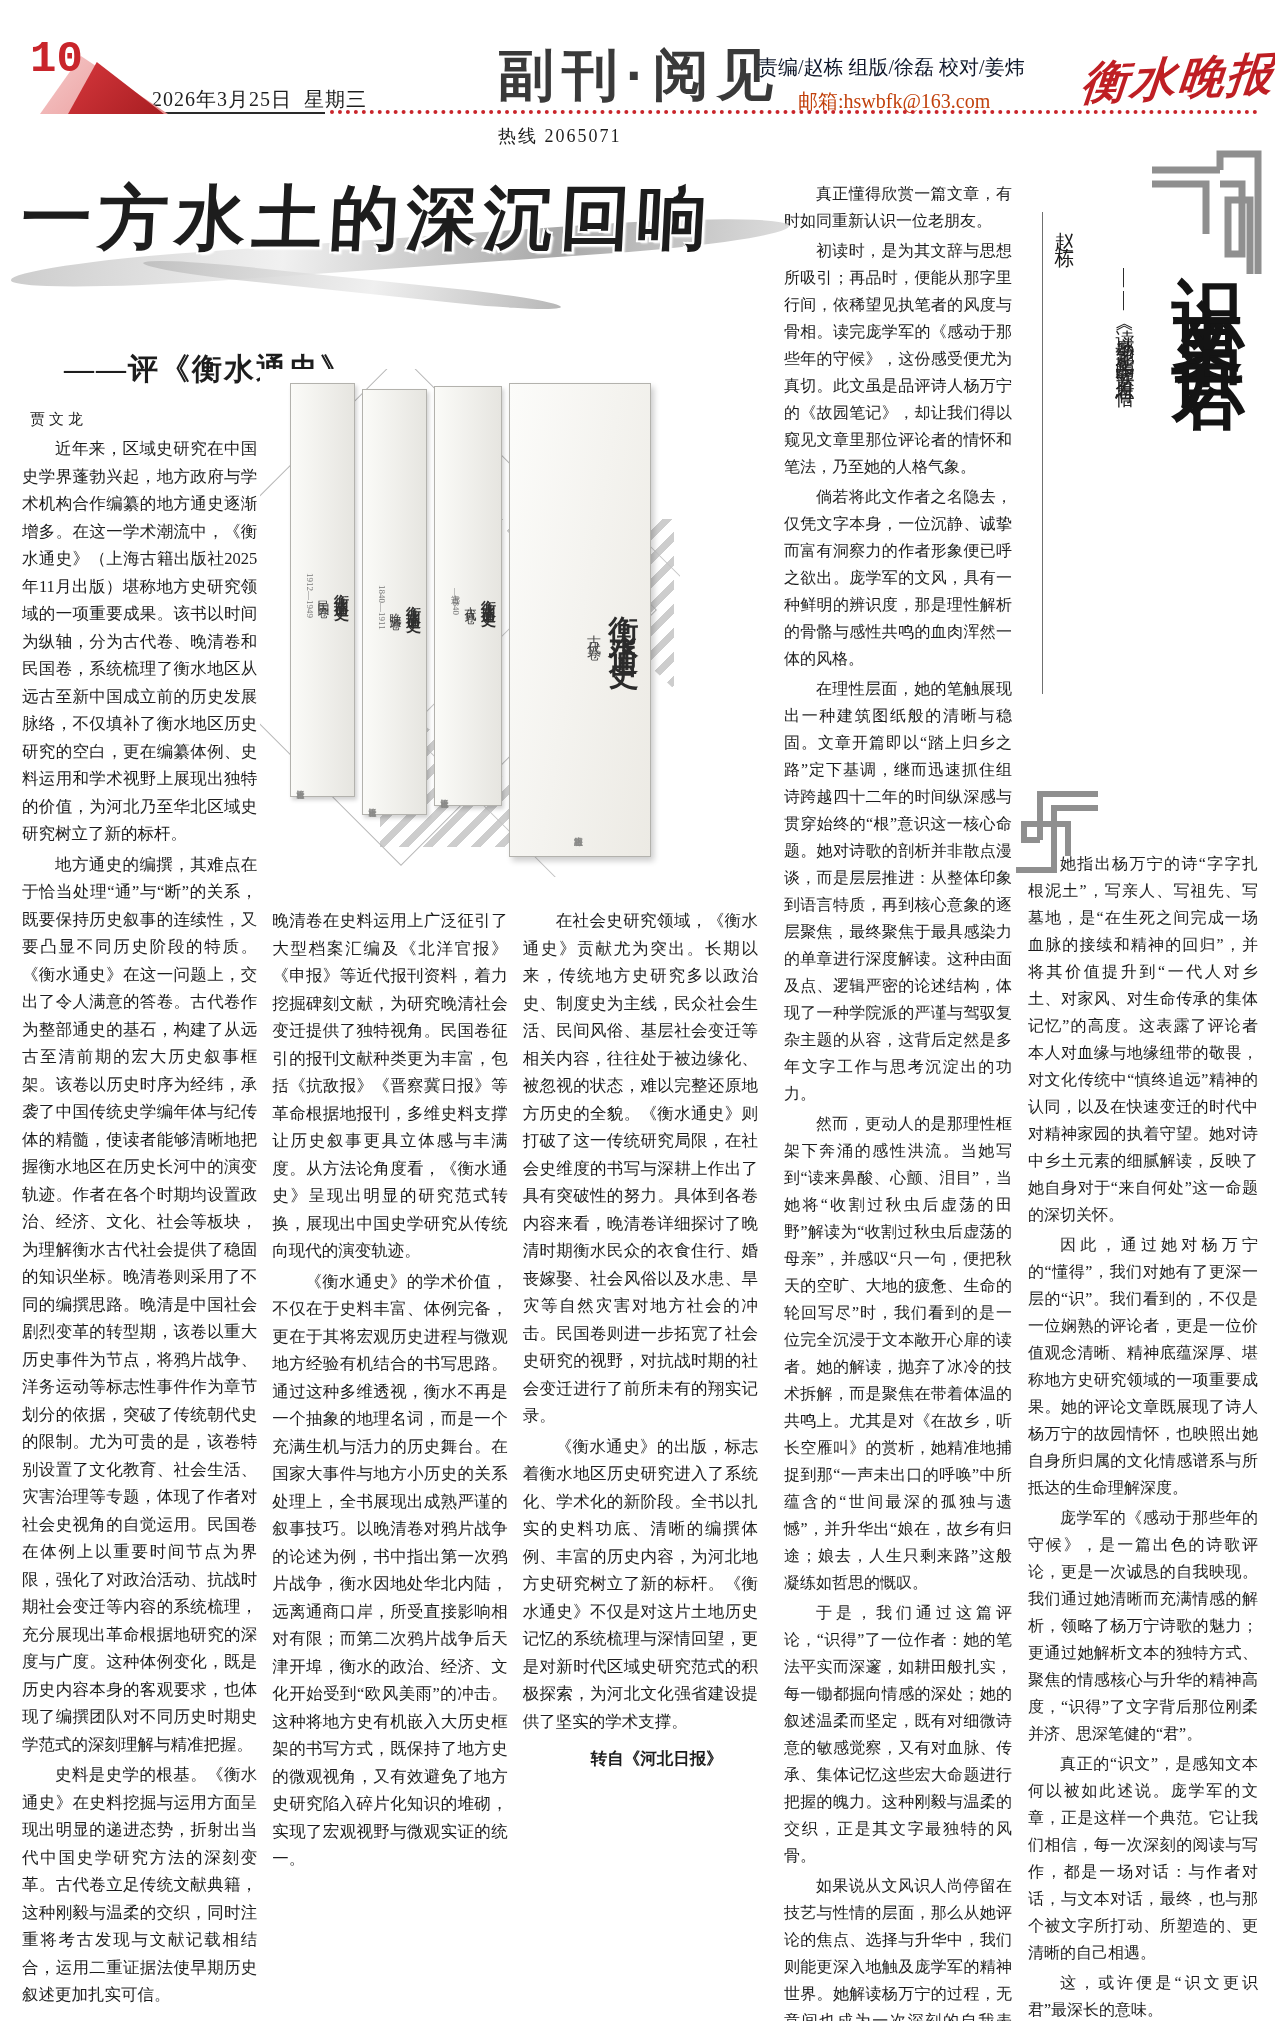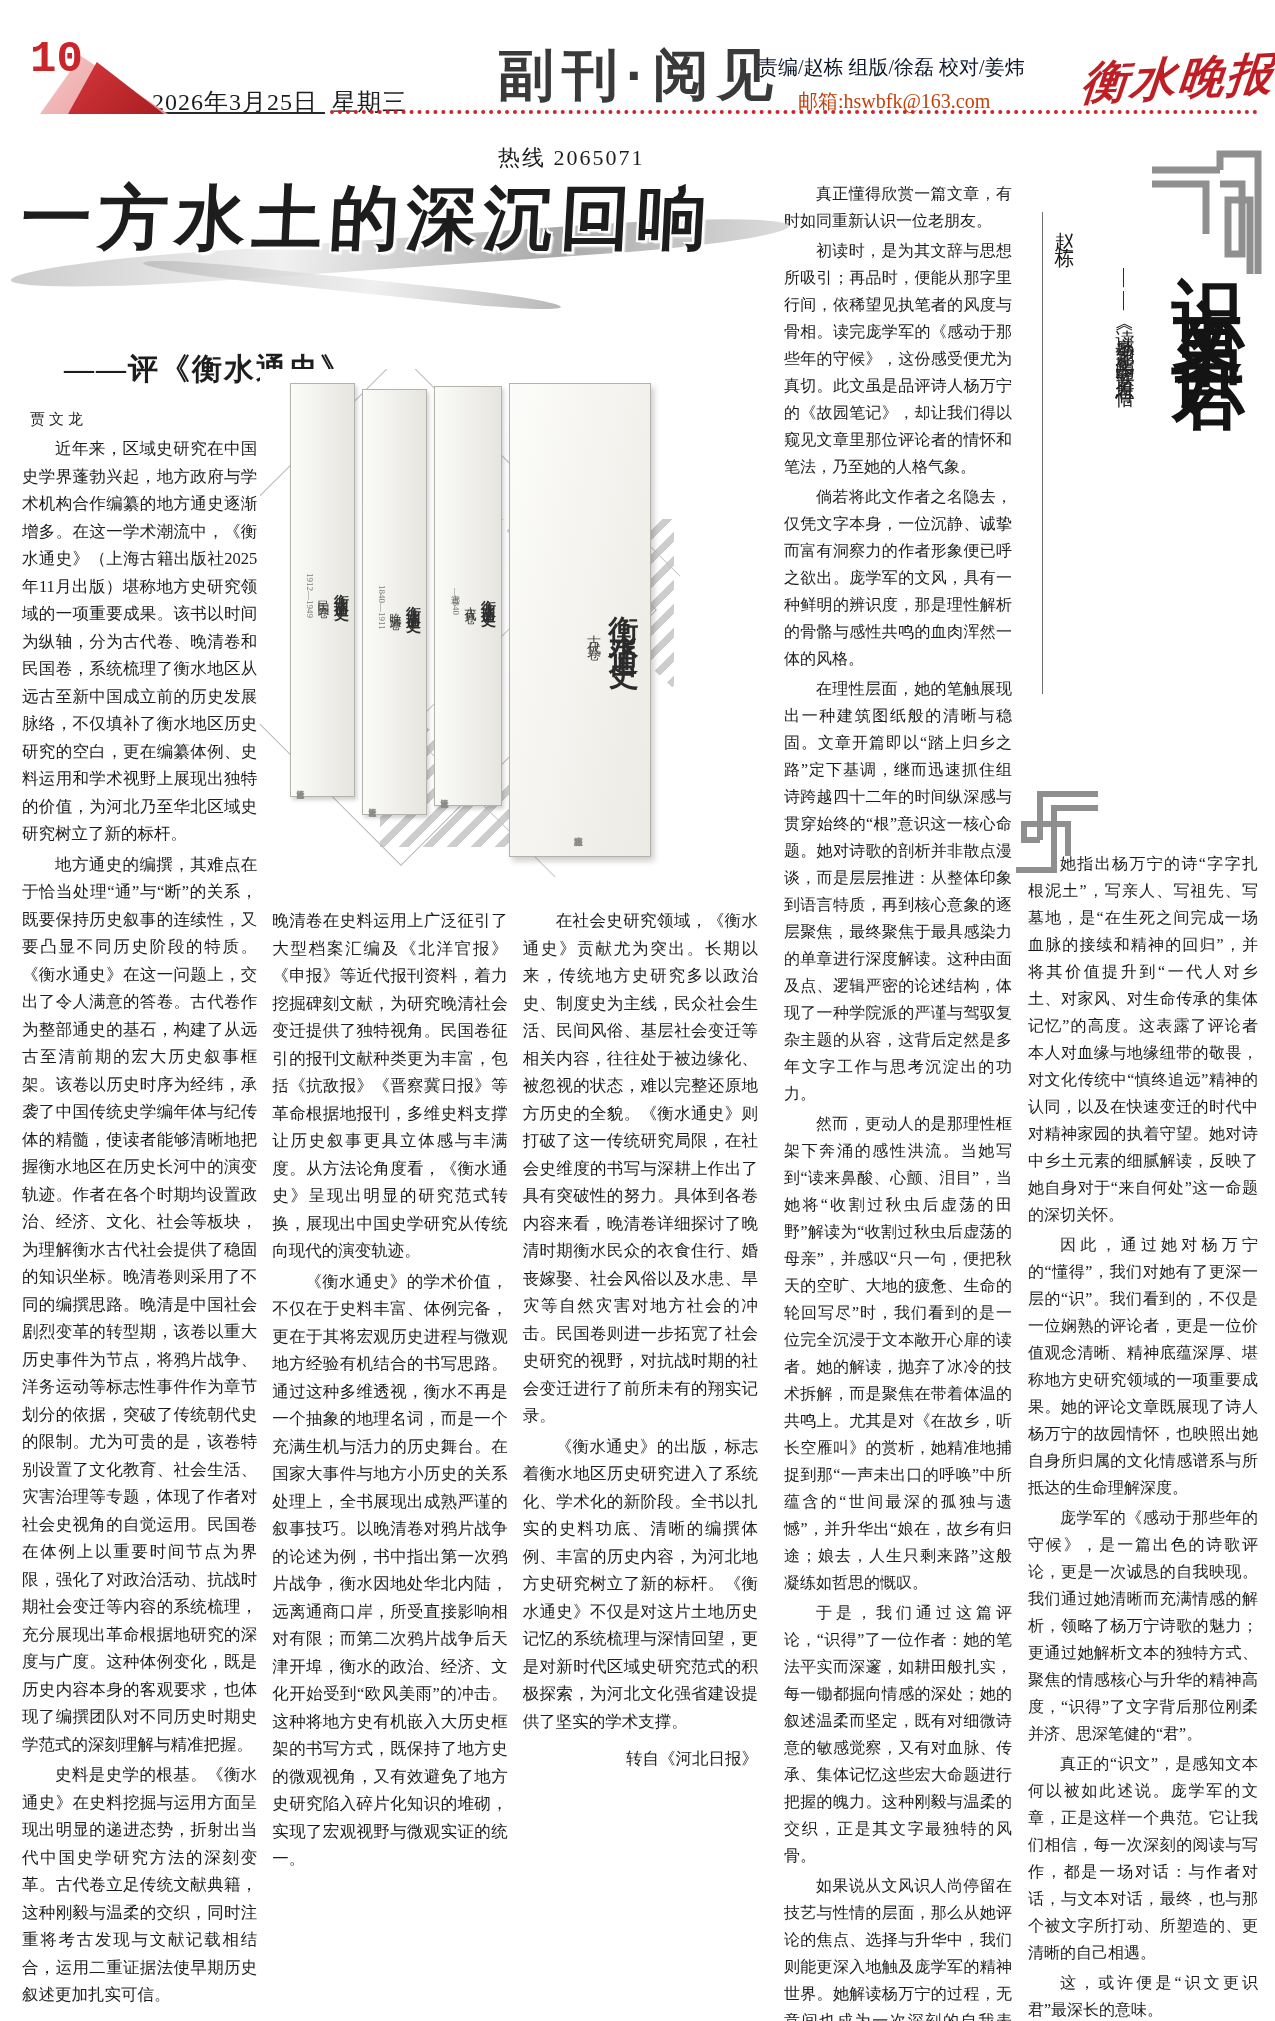--- a/index.html
+++ b/index.html
@@ -6,50 +6,50 @@
   .page{position:relative;width:1275px;height:2021px;background:#ffffff;overflow:hidden;
         font-family:"Liberation Serif","DejaVu Serif",serif;color:#1d1d1d;margin:0 auto;}
   
   .pagenum{position:absolute;left:30px;top:34px;font-family:Liberation Mono, monospace;
            font-size:44px;font-weight:700;color:#c9252b;z-index:3;}
   .flag{position:absolute;left:40px;top:56px;width:128px;height:58px;z-index:2;}
   .flag .t1{position:absolute;left:0;top:0;width:100%;height:100%;
             background:linear-gradient(135deg,#f5c9c9,#e88f8f);clip-path:polygon(32% 0,100% 100%,0 100%);}
   .flag .t2{position:absolute;left:28px;top:6px;width:96px;height:52px;
             background:linear-gradient(135deg,#d6373c,#a81e22);clip-path:polygon(30% 0,100% 100%,0 100%);}
-  .date{position:absolute;left:152px;top:86px;font-size:24px;letter-spacing:1px;}
+  .date{position:absolute;left:152px;top:86px;font-size:20px;letter-spacing:1px;}
   .section-title{position:absolute;left:498px;top:38px;font-family:"Liberation Sans","DejaVu Sans",sans-serif;
                  font-size:56px;font-weight:900;letter-spacing:8px;color:#3a3a3a;}
   .editors{position:absolute;left:758px;top:54px;font-size:20px;color:#0f172a;}
   .email{position:absolute;left:798px;top:88px;font-size:20px;color:#c2410c;}
   .masthead{position:absolute;left:1082px;top:48px;font-size:46px;font-weight:900;color:#bf1f24;
             transform:skewX(-8deg) rotate(-3deg);font-style:italic;letter-spacing:2px;}
   .rule-solid{position:absolute;left:55px;top:112px;width:270px;height:2px;background:#2a2a2a;}
   .rule-dotted{position:absolute;left:330px;top:110px;width:928px;border-top:4px dotted #c9252b;}
-  .hotline{position:absolute;left:498px;top:124px;font-size:22px;letter-spacing:2px;margin-top:19px;}
+  .hotline{position:absolute;left:498px;top:124px;font-size:18px;letter-spacing:2px;}
   
   .main{position:absolute;left:22px;top:150px;width:1236px;display:flex;gap:26px;}
   .art1{width:736px;position:relative;}
   .a1-titlewrap{position:relative;height:185px;}
   .ribbon{position:absolute;left:-12px;top:88px;width:780px;height:30px;z-index:0;opacity:.9;
           background:linear-gradient(100deg,#c7c7c7,#efefef 35%,#9f9f9f 70%,#d9d9d9);
           border-radius:48% 52% 46% 54%/100% 100% 100% 100%;transform:rotate(-4deg);}
   .ribbon2{position:absolute;left:120px;top:128px;width:420px;height:14px;z-index:0;opacity:.8;
           background:linear-gradient(100deg,#b9b9b9,#ececec 55%,#a5a5a5);
           border-radius:50%/100%;transform:rotate(6deg);}
   .a1-title{position:relative;z-index:1;font-size:70px;font-weight:900;letter-spacing:7px;
             transform:skewX(-3deg);padding-top:22px;white-space:nowrap;
             text-shadow:2px 2px 0 #fff,-2px -2px 0 #fff,2px -2px 0 #fff,-2px 2px 0 #fff,3px 3px 2px #fff;}
   .a1-sub{position:relative;z-index:1;font-size:30px;font-weight:700;margin:14px 0 0 42px;letter-spacing:2px;}
   .a1-author{margin:20px 0 6px 8px;font-size:15px;letter-spacing:4px;}
   .a1-cols{display:flex;gap:15px;position:relative;}
   .col{flex:1;min-width:0;text-align:justify;}
   .col p{font-size:16.5px;line-height:27.5px;margin:0 0 3px;text-indent:2em;}
   .col p.cont{text-indent:0;}
-  .attr{font-weight:400;text-align:right;margin-top:10px !important;}
+  .attr{font-weight:700;text-align:center;margin-top:10px !important;}
   .pad-fig{padding-top:472px;}
   
   .book-fig{position:absolute;left:238px;top:-66px;width:420px;height:508px;background:#fff;z-index:2;overflow:hidden;}
   .stripes{position:absolute;background:repeating-linear-gradient(135deg,#cdcdcd 0 7px,transparent 7px 17px);}
   .st-tr{right:6px;top:150px;width:180px;height:170px;clip-path:polygon(100% 0,0 0,100% 100%);}
   .st-bl{left:120px;bottom:30px;width:230px;height:150px;clip-path:polygon(0 100%,0 0,100% 100%);}
   .diamond{position:absolute;left:-40px;top:60px;width:360px;height:360px;border:1px solid #b9b9b9;
            transform:rotate(45deg);}
   .diamond2{position:absolute;left:210px;top:210px;width:300px;height:300px;border:1px solid #c4c4c4;
            transform:rotate(45deg);}

